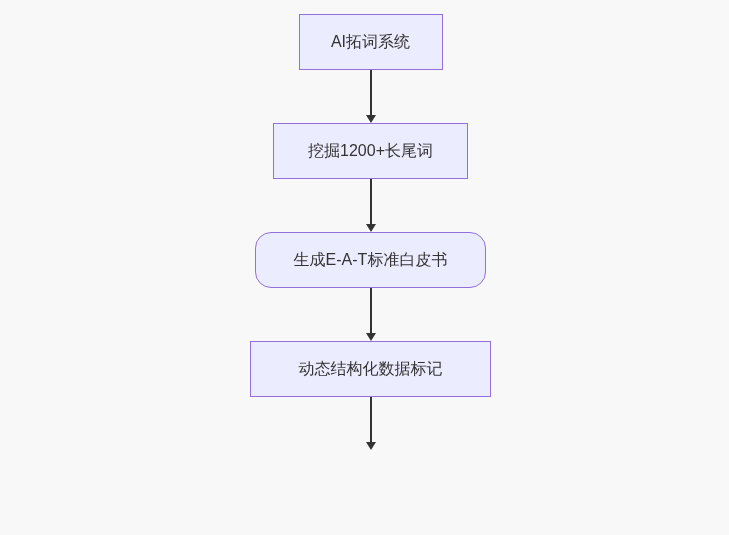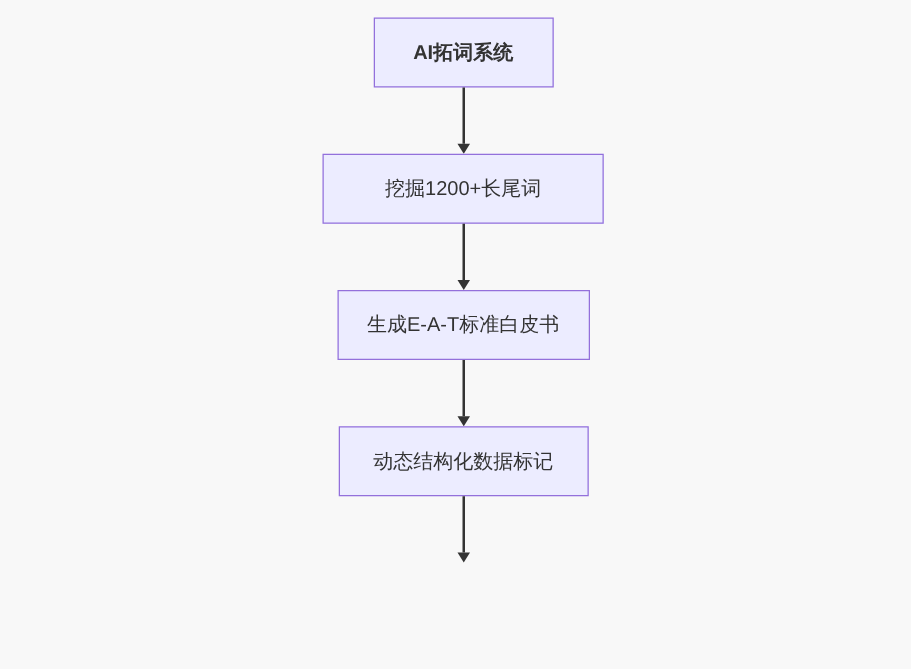--- a/index.html
+++ b/index.html
@@ -31,24 +31,24 @@
     border: 1px solid #9370DB;
     color: #333333;
     font-size: 16px;
     display: flex;
     align-items: center;
     justify-content: center;
     white-space: nowrap;
     text-align: center;
     flex: 0 0 auto;
   }
-  .flow-node.n0 { width: 144px; font-weight: bold; }
-  .flow-node.n1 { width: 225px; }
-  .flow-node.n2 { width: 202px; }
-  .flow-node.n3 { width: 200px; }
+  .flow-node.n0 { width: 144px; }
+  .flow-node.n1 { width: 195px; }
+  .flow-node.n2 { width: 231px; border-radius: 16px; }
+  .flow-node.n3 { width: 241px; }
   .flow-node.n4 { width: 240px; }
   .arrow {
     height: 53px;
     display: flex;
     flex-direction: column;
     align-items: center;
     flex: 0 0 auto;
   }
   .arrow-line {
     width: 2px;

